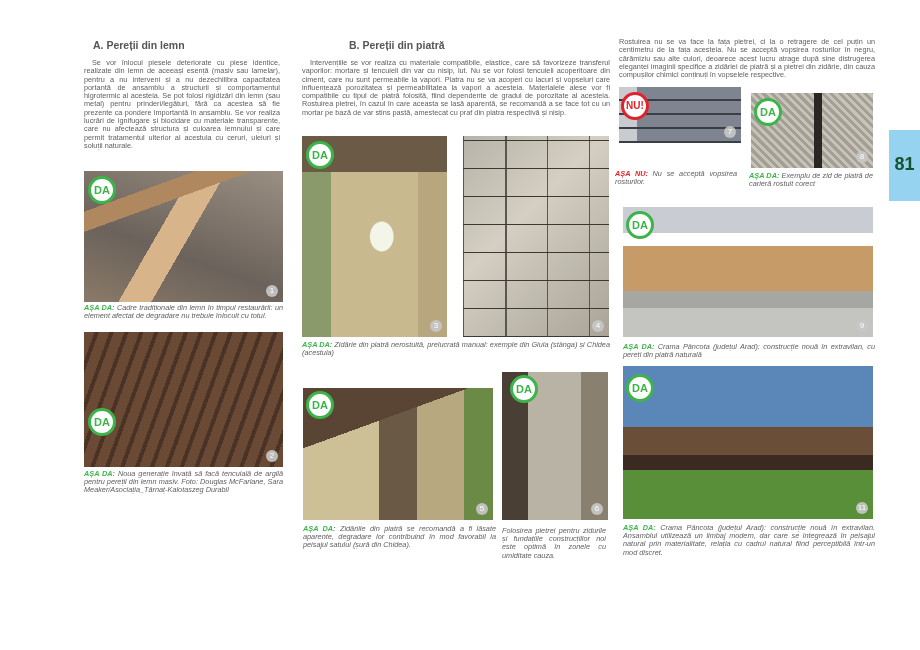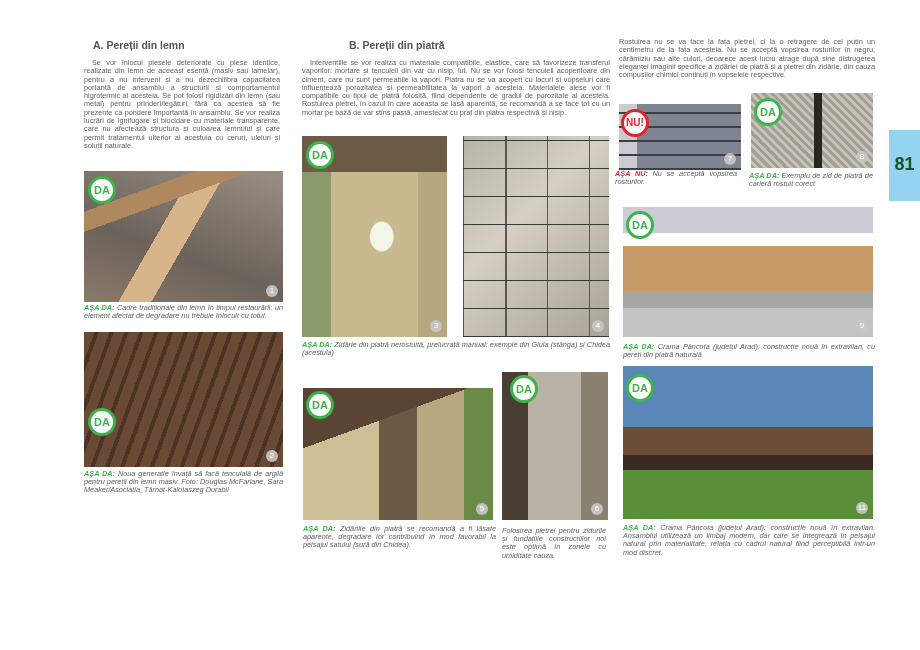--- a/index.html
+++ b/index.html
@@ -96,21 +96,21 @@
 </div>
 <div class="photo p6" style="left:502px;top:372px;width:106px;height:148px;">
   <div class="badge" style="left:8px;top:3px;">DA</div>
   <div class="num">6</div>
 </div>
 <div class="cap" style="left:303px;top:525px;width:193px;"><span class="lbl-da">AȘA DA:</span><span> Zidăriile din piatră se recomandă a fi lăsate aparente, degradare lor contribuind în mod favorabil la peisajul satului (șură din Chidea).</span></div>
 <div class="cap" style="left:502px;top:527px;width:104px;">Folosirea pietrei pentru zidurile și fundațiile construcțiilor noi este optimă în zonele cu umiditate cauza.</div>
 
 <div class="para" style="left:619px;top:38px;width:256px;">Rostuirea nu se va face la fața pietrei, ci la o retragere de cel puțin un centimetru de la fața acesteia. Nu se acceptă vopsirea rosturilor în negru, cărămiziu sau alte culori, deoarece acest lucru atrage după sine distrugerea eleganței imaginii specifice a zidăriei de piatră și a pietrei din zidărie, din cauza compușilor chimici conținuți în vopselele respective.</div>
 
-<div class="photo p7" style="left:619px;top:104px;width:122px;height:66px;">
+<div class="photo p7" style="left:619px;top:87px;width:122px;height:56px;">
   <div class="badge nu" style="left:2px;top:5px;">NU!</div>
   <div class="num">7</div>
 </div>
 <div class="photo p8" style="left:751px;top:93px;width:122px;height:75px;">
   <div class="badge" style="left:3px;top:5px;">DA</div>
   <div class="num">8</div>
 </div>
 <div class="cap" style="left:615px;top:170px;width:122px;"><span class="lbl-nu">AȘA NU:</span><span> Nu se acceptă vopsirea rosturilor.</span></div>
 <div class="cap" style="left:749px;top:172px;width:124px;"><span class="lbl-da">AȘA DA:</span><span> Exemplu de zid de piatră de carieră rostuit corect</span></div>
 

